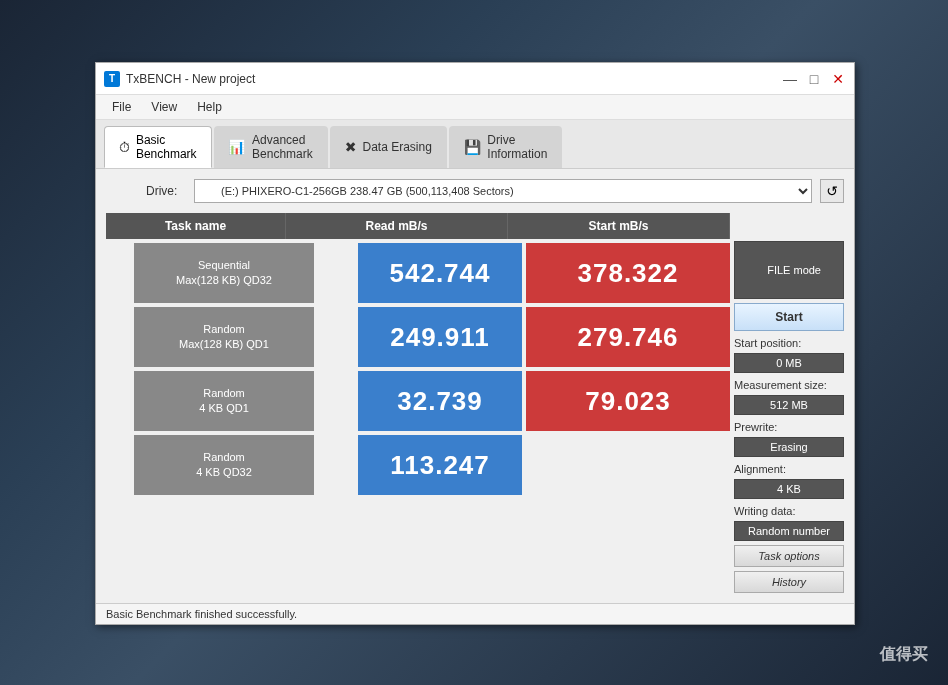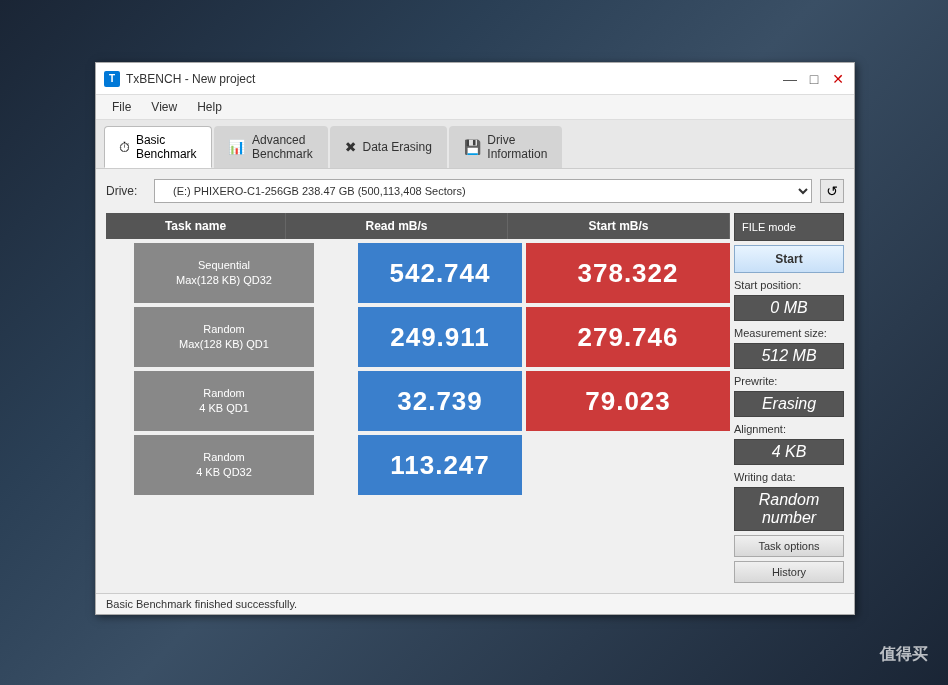--- a/index.html
+++ b/index.html
@@ -132,31 +132,32 @@
       background: #f0f0f0;
       padding: 10px;
     }
 
     
     .drive-row {
       display: flex;
       align-items: center;
       gap: 8px;
       margin-bottom: 10px;
+      margin-left: 40px;
     }
     .drive-label {
       font-size: 12px;
       color: #333;
       min-width: 40px;
     }
     .drive-select {
       flex: 1;
       background: #fff;
       border: 1px solid #aaa;
-      padding: 3px 14px;
+      padding: 3px 22px;
       font-size: 11px;
       color: #333;
       height: 24px;
       cursor: pointer;
     }
     .drive-refresh-btn {
       width: 24px;
       height: 24px;
       background: #e8e8e8;
       border: 1px solid #aaa;
@@ -237,57 +238,58 @@
     .right-panel {
       width: 110px;
       display: flex;
       flex-direction: column;
       gap: 4px;
     }
     .file-mode-btn {
       background: #555;
       color: white;
       border: 1px solid #444;
-      padding: 7px;
-      text-align: left;
-      cursor: pointer;
-      font-size: 11px;
+      padding: 22px;
+      text-align: right;
+      cursor: pointer;
+      font-size: 11px;
+      margin-top: 28px;
     }
     .start-btn {
       background: linear-gradient(to bottom, #e8f4ff, #c8e0f8);
       border: 1px solid #88aacc;
       color: #333;
       padding: 6px;
       text-align: center;
       cursor: pointer;
       font-size: 12px;
       font-weight: bold;
     }
     .panel-label {
       font-size: 11px;
       color: #333;
       margin-top: 2px;
     }
     .panel-value {
       background: #555;
       color: white;
       padding: 3px 6px;
-      font-size: 16px;
+      font-size: 11px;
       text-align: center;
       border: 1px solid #444;
-      font-style: italic;
     }
     .panel-btn {
       background: linear-gradient(to bottom, #f0f0f0, #d8d8d8);
       border: 1px solid #aaa;
       color: #333;
       padding: 4px 6px;
       text-align: center;
       cursor: pointer;
       font-size: 11px;
+      font-style: italic;
     }
 
     
     .statusbar {
       background: #f5f5f5;
       border-top: 1px solid #ccc;
       padding: 4px 10px;
       font-size: 11px;
       color: #333;
     }

